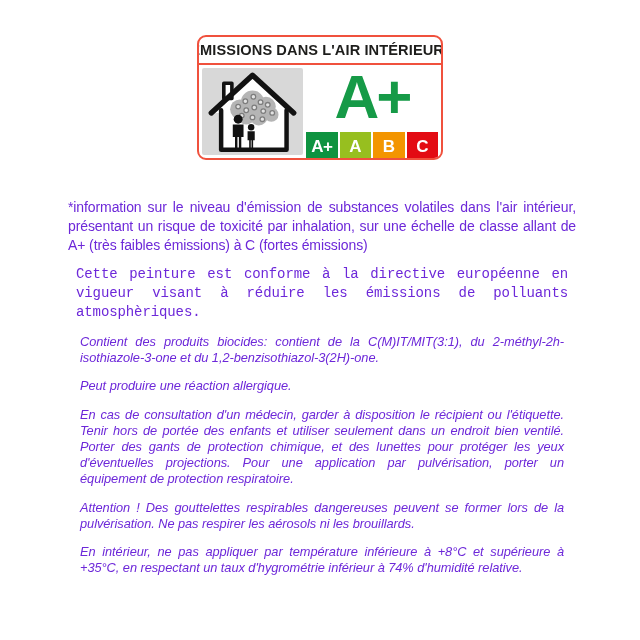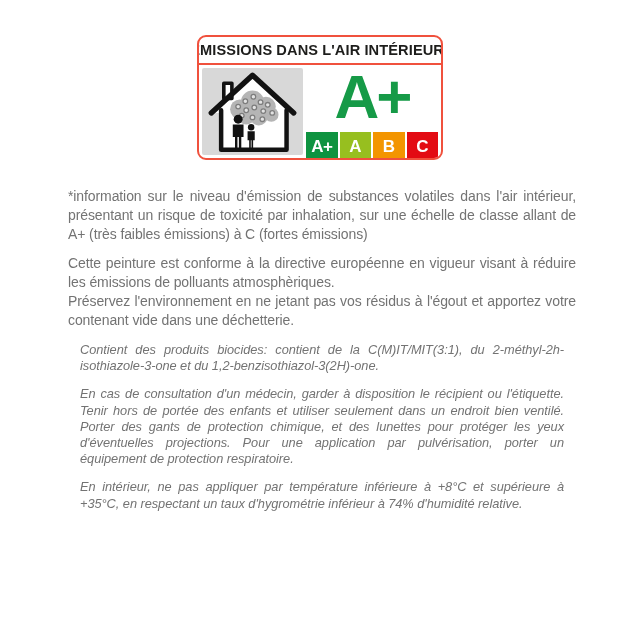--- a/index.html
+++ b/index.html
@@ -34,28 +34,28 @@
   .scale-box{
     flex:1;display:flex;align-items:center;justify-content:center;
     color:#fff;font-weight:bold;font-size:17px;letter-spacing:-0.5px;
   }
   .scale-aplus{background:#0e9340;border-bottom-left-radius:2px;}
   .scale-a{background:#97bf1f;}
   .scale-b{background:#f39500;}
   .scale-c{background:#e30b13;border-bottom-right-radius:5px;}
   
   .text-content{
-    position:absolute;left:68px;top:187px;width:508px;
-    color:#737373;
+    position:absolute;left:68px;top:198px;width:508px;
+    color:#6d28d9;
   }
   .footnote{
     font-size:14px;line-height:19px;text-align:justify;letter-spacing:-0.1px;
   }
   .reg-block{margin-top:10px;font-size:14px;line-height:19px;text-align:justify;letter-spacing:-0.1px;}
-  .reg-block p{margin:0;}
+  .reg-block p{margin:8px;font-family:Liberation Mono, monospace;}
   .safety-block{
     margin-top:12px;font-size:12.8px;line-height:16.2px;
     font-style:italic;text-align:justify;letter-spacing:-0.05px;
   }
   .safety-block p{margin:12px;}
 </style>
 </head>
 <body>
 
 <div class="label">
@@ -119,21 +119,22 @@
       </div>
     </div>
   </div>
 </div>
 
 <div class="text-content">
   <div class="footnote">*information sur le niveau d'émission de substances volatiles dans l'air intérieur, présentant un risque de toxicité par inhalation, sur une échelle de classe allant de A+ (très faibles émissions) à C (fortes émissions)</div>
 
   <div class="reg-block">
     <p>Cette peinture est conforme à la directive européenne en vigueur visant à réduire les émissions de polluants atmosphèriques.</p>
-    <p>Préservez l'environnement en ne jetant pas vos résidus à l'égout et apportez votre contenant vide dans une déchetterie.</p>
   </div>
 
   <div class="safety-block">
     <p>Contient des produits biocides: contient de la C(M)IT/MIT(3:1), du 2-méthyl-2h-isothiazole-3-one et du 1,2-benzisothiazol-3(2H)-one.</p>
+    <p>Peut produire une réaction allergique.</p>
     <p>En cas de consultation d'un médecin, garder à disposition le récipient ou l'étiquette. Tenir hors de portée des enfants et utiliser seulement dans un endroit bien ventilé. Porter des gants de protection chimique, et des lunettes pour protéger les yeux d'éventuelles projections. Pour une application par pulvérisation, porter un équipement de protection respiratoire.</p>
+    <p>Attention ! Des gouttelettes respirables dangereuses peuvent se former lors de la pulvérisation. Ne pas respirer les aérosols ni les brouillards.</p>
     <p>En intérieur, ne pas appliquer par température inférieure à +8°C et supérieure à +35°C, en respectant un taux d'hygrométrie inférieur à 74% d'humidité relative.</p>
   </div>
 </div>
 
 </body></html>

